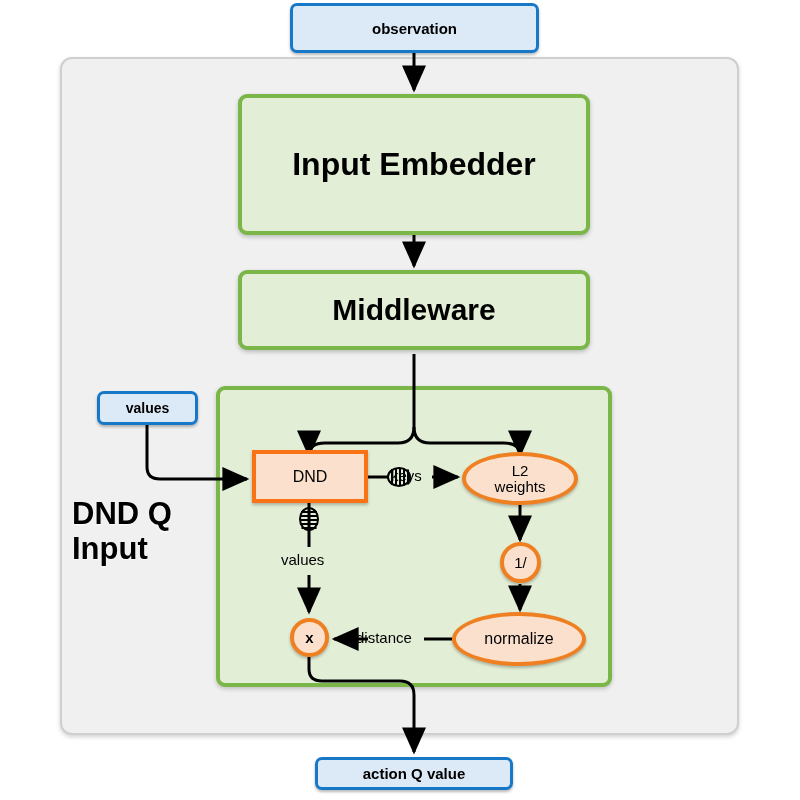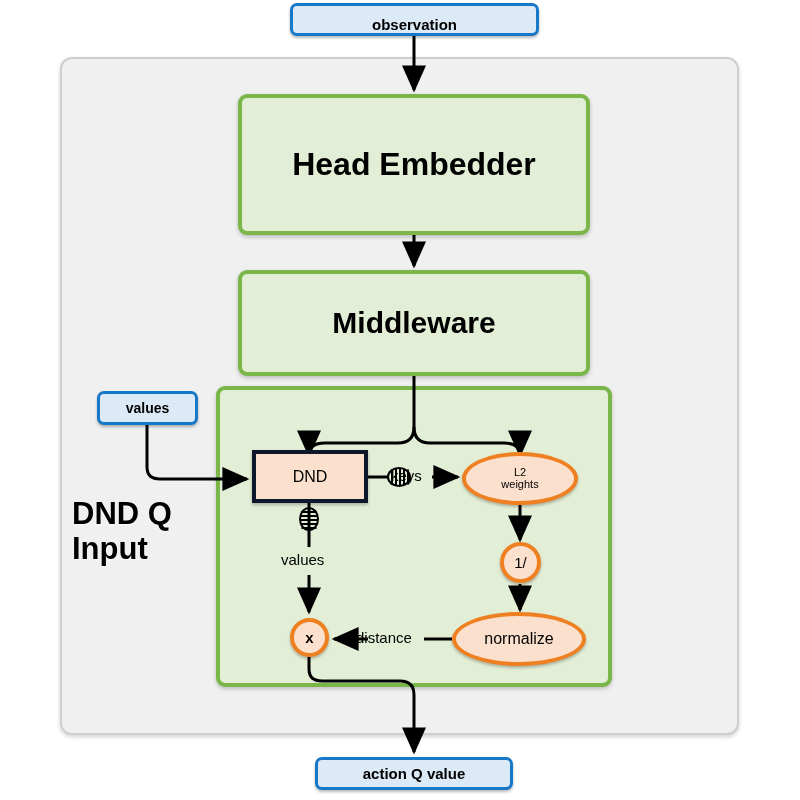--- a/index.html
+++ b/index.html
@@ -42,21 +42,21 @@
   
   .group-box{
     background:#e3eed6;
     border:4px solid #7ab648;
     border-radius:9px;
     box-shadow:0 2px 4px rgba(0,0,0,0.2);
   }
   
   .orange-rect{
     background:#fbe0cd;
-    border:4px solid #0f172a;
+    border:4px solid #f97316;
     color:#000;
     box-shadow:0 2px 3px rgba(0,0,0,0.25);
   }
   .orange-ellipse{
     background:#fbe0cd;
     border:4px solid #ef8022;
     border-radius:50%;
     color:#000;
     box-shadow:0 2px 3px rgba(0,0,0,0.25);
     line-height:1.05;
@@ -136,46 +136,46 @@
     <g stroke="#000" stroke-width="2" fill="none">
       <ellipse cx="309" cy="519" rx="11" ry="9" transform="rotate(90 309 519)"></ellipse>
       <line x1="301" y1="512" x2="317" y2="512"></line>
       <line x1="300.5" y1="516" x2="317.5" y2="516"></line>
       <line x1="300" y1="520" x2="318" y2="520"></line>
       <line x1="300.5" y1="524" x2="317.5" y2="524"></line>
       <line x1="301.5" y1="528" x2="316.5" y2="528"></line>
     </g>
   </svg>
 
-  <div class="node io-box" style="left:290px;top:3px;width:249px;height:33px;font-size:15px;align-items:flex-end;">
+  <div class="node io-box" style="left:290px;top:3px;width:249px;height:50px;font-size:15px;">
     <span>observation</span>
   </div>
 
   <div class="node green-box" style="left:238px;top:94px;width:352px;height:141px;font-size:32px;">
-    <span>Head Embedder</span>
-  </div>
-
-  <div class="node green-box" style="left:238px;top:270px;width:352px;height:106px;font-size:30px;align-items:center;">
+    <span>Input Embedder</span>
+  </div>
+
+  <div class="node green-box" style="left:238px;top:270px;width:352px;height:80px;font-size:30px;align-items:center;">
     <span>Middleware</span>
   </div>
 
   <div class="node io-box" style="left:97px;top:391px;width:101px;height:34px;font-size:14px;">
     <span>values</span>
   </div>
 
   <div class="big-label" style="left:72px;top:497px;width:140px;font-size:31px;">
     <div>DND Q</div>
     <div>Input</div>
   </div>
 
   <div class="node orange-rect" style="left:252px;top:450px;width:116px;height:53px;font-size:16px;">
     <span>DND</span>
   </div>
 
-  <div class="node orange-ellipse" style="left:462px;top:452px;width:116px;height:53px;font-size:11px;flex-direction:column;align-items:center;">
+  <div class="node orange-ellipse" style="left:462px;top:452px;width:116px;height:53px;font-size:15px;flex-direction:column;align-items:center;">
     <span>L2</span>
     <span>weights</span>
   </div>
 
   <div class="node orange-ellipse" style="left:500px;top:542px;width:41px;height:41px;font-size:15px;">
     <span>1/</span>
   </div>
 
   <div class="node orange-ellipse" style="left:452px;top:612px;width:134px;height:54px;font-size:16px;">
     <span>normalize</span>

